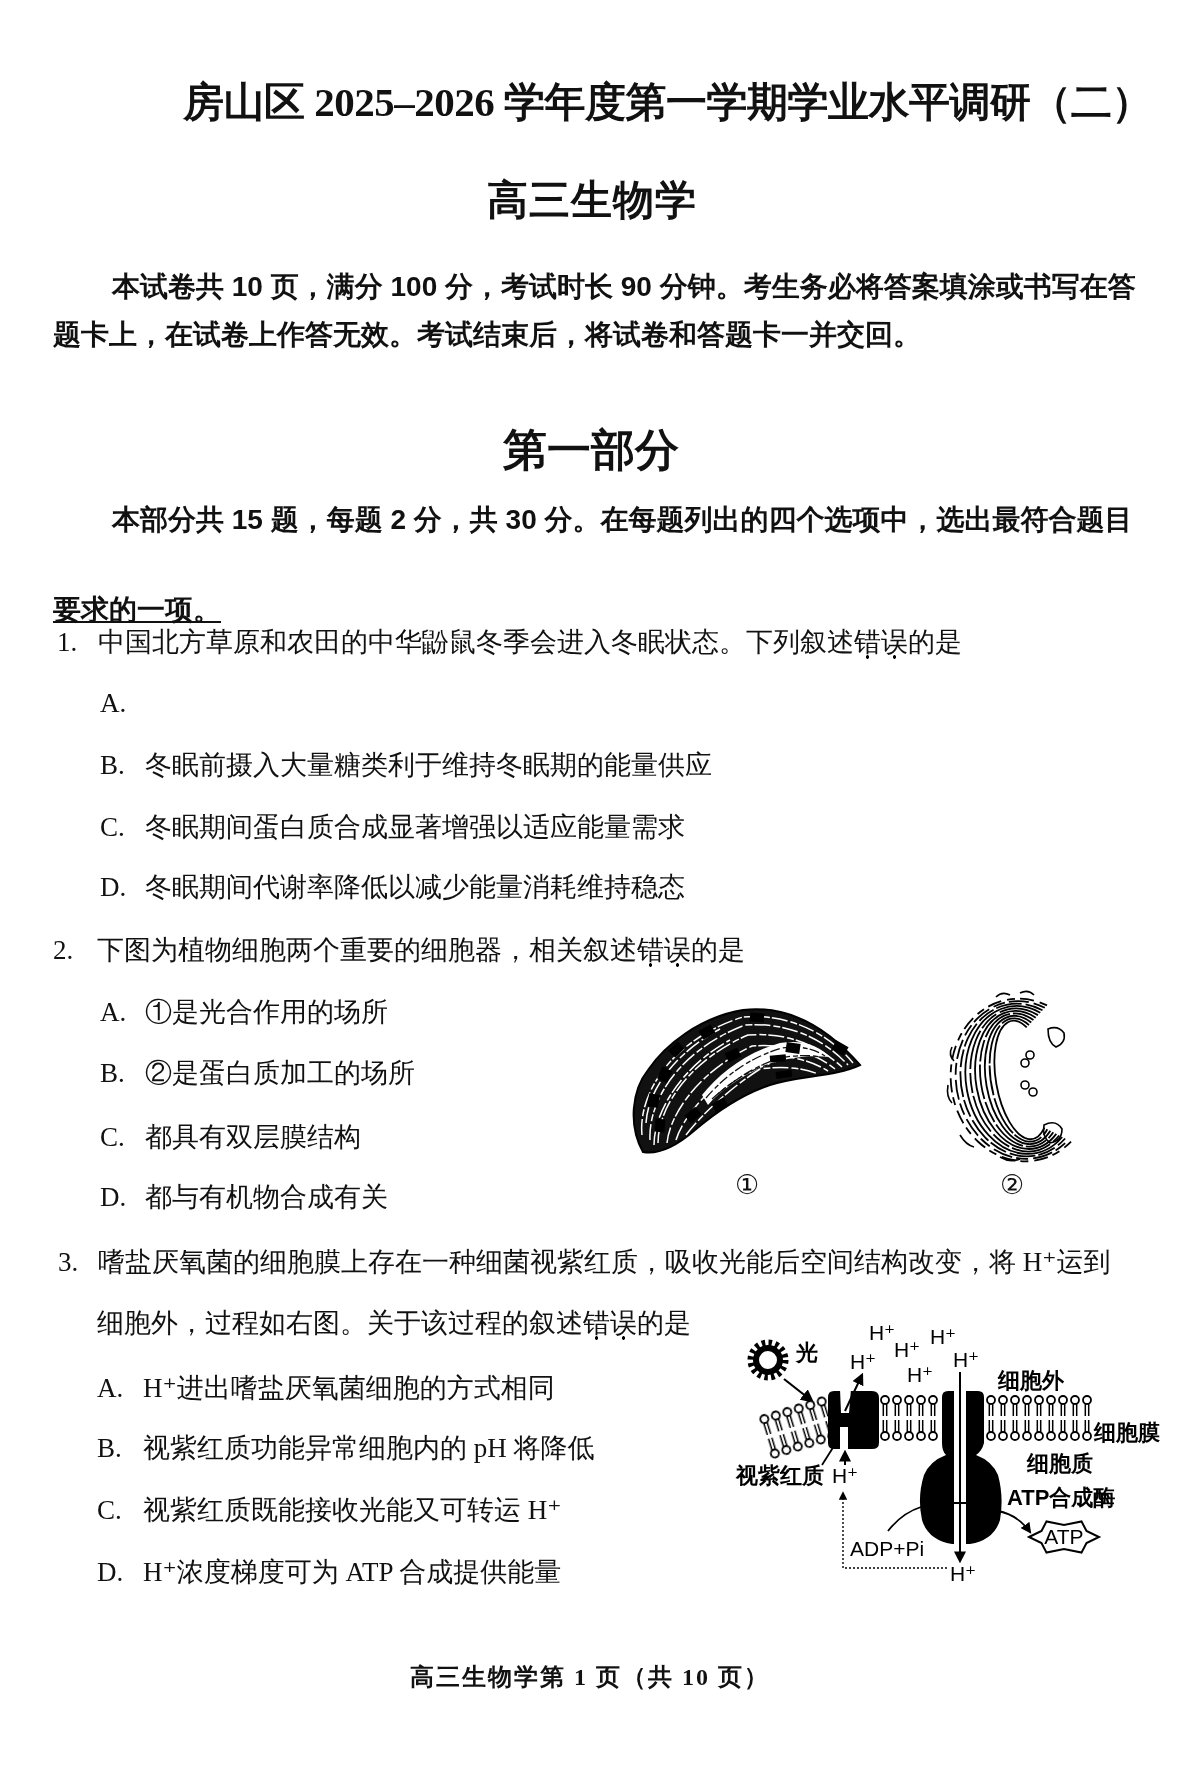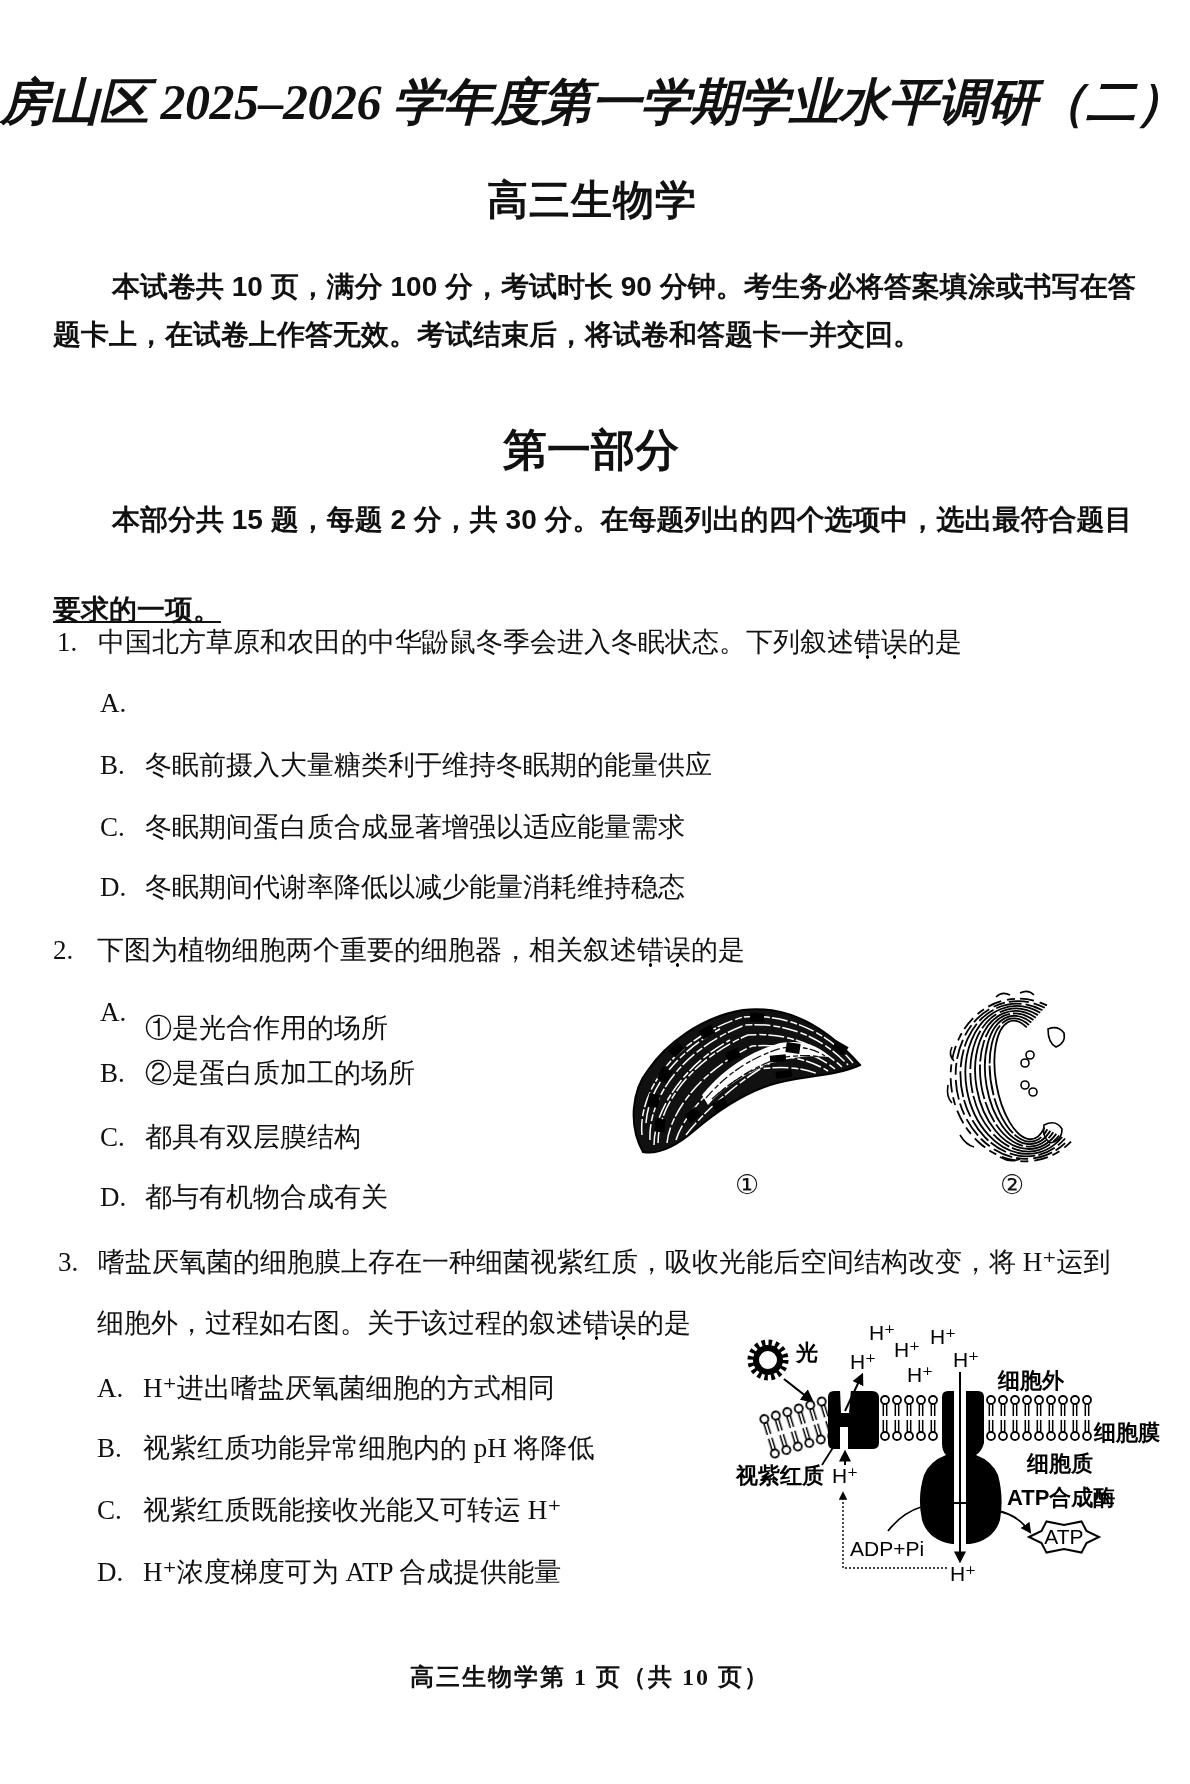--- a/index.html
+++ b/index.html
@@ -13,26 +13,25 @@
     }
     .t {
       position: absolute;
       white-space: nowrap;
       height: 40px;
       line-height: 40px;
     }
     .title {
       left: 0; width: 1152px; top: 77px;
       height: 50px; line-height: 50px;
-      text-align: left;
+      text-align: right;
       font-family: "Liberation Serif", "DejaVu Serif", serif;
       font-weight: 900;
-      font-size: 50px;
+      font-size: 41px;
       letter-spacing: -0.5px;
-      font-style: italic;
     }
     .subject {
       left: 0; width: 1184px; top: 175px;
       height: 50px; line-height: 50px;
       text-align: center;
       font-family: "Liberation Serif", "DejaVu Serif", serif;
       font-weight: 900;
       font-size: 41px;
       letter-spacing: 1px;
     }
@@ -139,21 +138,21 @@
     </div>
   </div>
 
   <div>
     <div class="t song" style="left:53px; top:930px;">2.</div>
     <div class="t song" style="left:97px; top:930px;">
       <span>下图为植物细胞两个重要的细胞器，相关叙述</span><span class="emph">错误</span><span>的是</span>
     </div>
     <div class="opt" style="top:992px;">
       <span class="lbl" style="left:100px;">A.</span>
-      <span class="otxt" style="left:145px;margin-top:16px;">①是光合作用的场所</span>
+      <span class="otxt" style="left:145px;">①是光合作用的场所</span>
     </div>
     <div class="opt" style="top:1053px;">
       <span class="lbl" style="left:100px;">B.</span>
       <span class="otxt" style="left:145px;">②是蛋白质加工的场所</span>
     </div>
     <div class="opt" style="top:1117px;">
       <span class="lbl" style="left:100px;">C.</span>
       <span class="otxt" style="left:145px;">都具有双层膜结构</span>
     </div>
     <div class="opt" style="top:1177px;">

